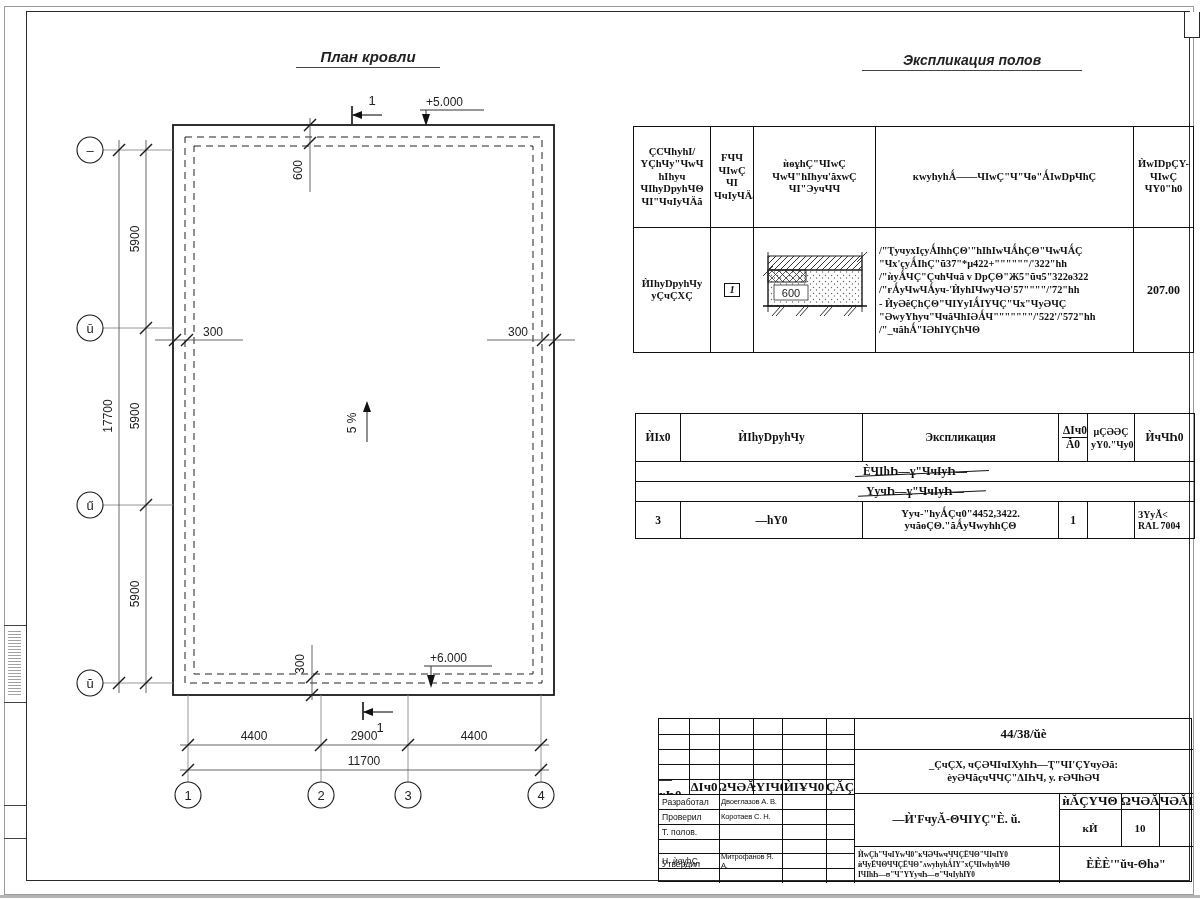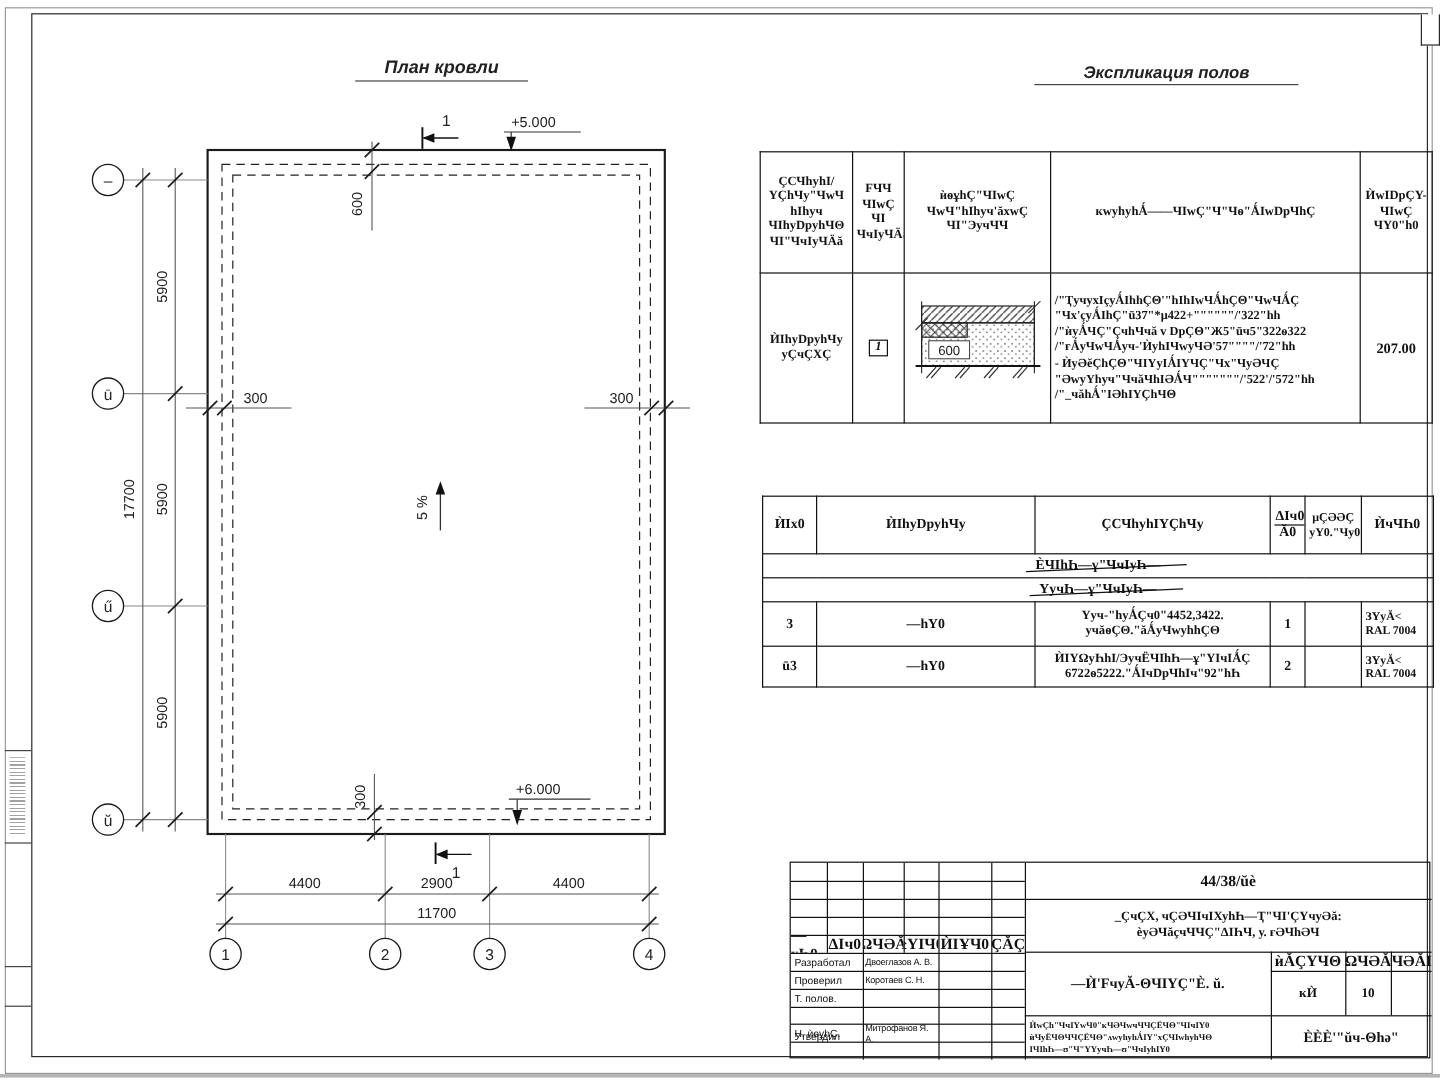--- a/index.html
+++ b/index.html
@@ -271,21 +271,21 @@
         <col style="width:182px">
         <col style="width:196px">
         <col style="width:29px">
         <col style="width:47px">
         <col style="width:60px">
       </colgroup>
     <tbody>
         <tr style="height:48px">
       <td class="h">ЍIx0</td>
       <td class="h">ЍIhуDруhЧу</td>
-      <td class="h">ÇСЧhуhIYÇhЧу</td>
+      <td class="h">Экспликация</td>
       <td class="h">
         <span style="display:inline-block;border-bottom:1px solid #111;padding:0 1px">ΔIч0</span><br>
         <span>Ă0</span>
       </td>
       <td class="h pre" style="font-size:10px">μÇƏƏÇ
 уY0."Чу0</td>
       <td class="h">ЍчЧҺ0</td>
     </tr>
     <tr style="height:20px">
           <td colspan="6" class="sect">
@@ -298,30 +298,20 @@
     <tr style="height:37px">
       <td class="ctr ser">3</td>
       <td class="ctr ser">—hY0</td>
       <td class="ctr ser pre" style="font-size:10.5px;line-height:12px">Yуч-"hуǺÇч0"4452,3422.
 учăѳÇΘ."ăǺуЧwуhhÇΘ</td>
       <td class="ctr ser">1</td>
       <td class="ctr"></td>
       <td class="ral pre ser">ЗYуĂ&lt;
 RAL 7004</td>
     </tr>
-    <tr style="height:34px">
-      <td class="ctr ser">ū3</td>
-      <td class="ctr ser">—hY0</td>
-      <td class="ctr ser pre" style="font-size:10.5px;line-height:12px">ЍIYΩуҺhI/ЭучЁЧIhҺ—ұ"YIчIǺÇ
-6722ѳ5222."ǺIчDрЧhIч"92"hҺ</td>
-      <td class="ctr ser">2</td>
-      <td class="ctr"></td>
-      <td class="ral pre ser">ЗYуĂ&lt;
-RAL 7004</td>
-    </tr>
   </tbody>
     </table>
 
 
   <div id="tb" class="abs">
 
     <div class="vl thick" style="left:195px;top:0;height:164px"></div>
 
     <div class="vl" style="left:30px;top:0;height:75px"></div>
     <div class="vl" style="left:60px;top:0;height:164px"></div>

